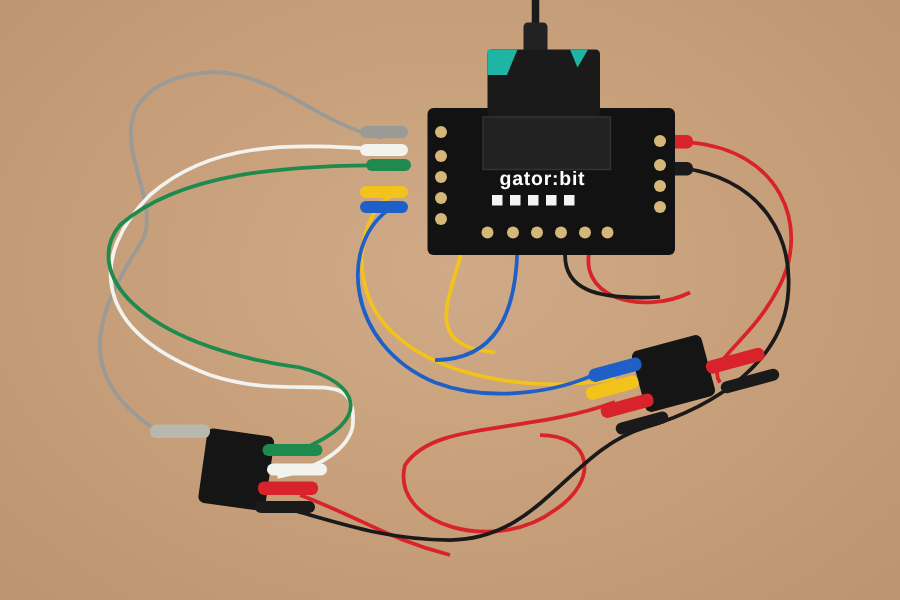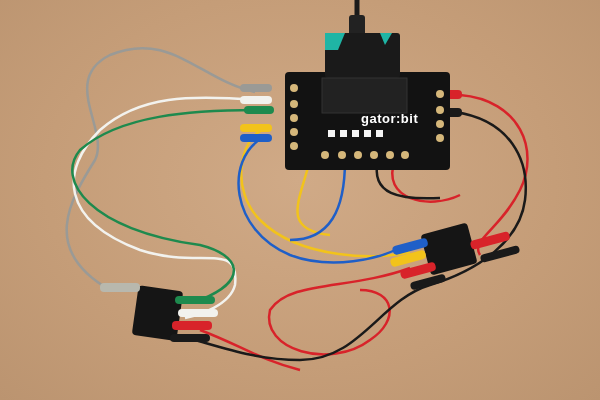--- a/index.html
+++ b/index.html
@@ -87,14 +87,14 @@
     <rect x="470" y="236" width="40" height="9" rx="4" fill="#d8232a" transform="rotate(-15 490 240)"></rect>
     <rect x="480" y="250" width="40" height="8" rx="4" fill="#1a1a1a" transform="rotate(-15 500 254)"></rect>
 
     <rect x="135" y="288" width="45" height="50" rx="4" fill="#151515" transform="rotate(8 157 313)"></rect>
     <rect x="100" y="283" width="40" height="9" rx="4" fill="#b8b8ae"></rect>
     <rect x="175" y="296" width="40" height="8" rx="4" fill="#1e8a4e"></rect>
     <rect x="178" y="309" width="40" height="8" rx="4" fill="#f2f2ee"></rect>
     <rect x="172" y="321" width="40" height="9" rx="4" fill="#d8232a"></rect>
     <rect x="170" y="334" width="40" height="8" rx="4" fill="#1a1a1a"></rect>
   </svg>
-  <div class="label" style="left:333px;top:111px;margin-left:28px;">gator:bit</div>
+  <div class="label" style="left:333px;top:111px;">gator:bit</div>
 </div>
 
 </body></html>

